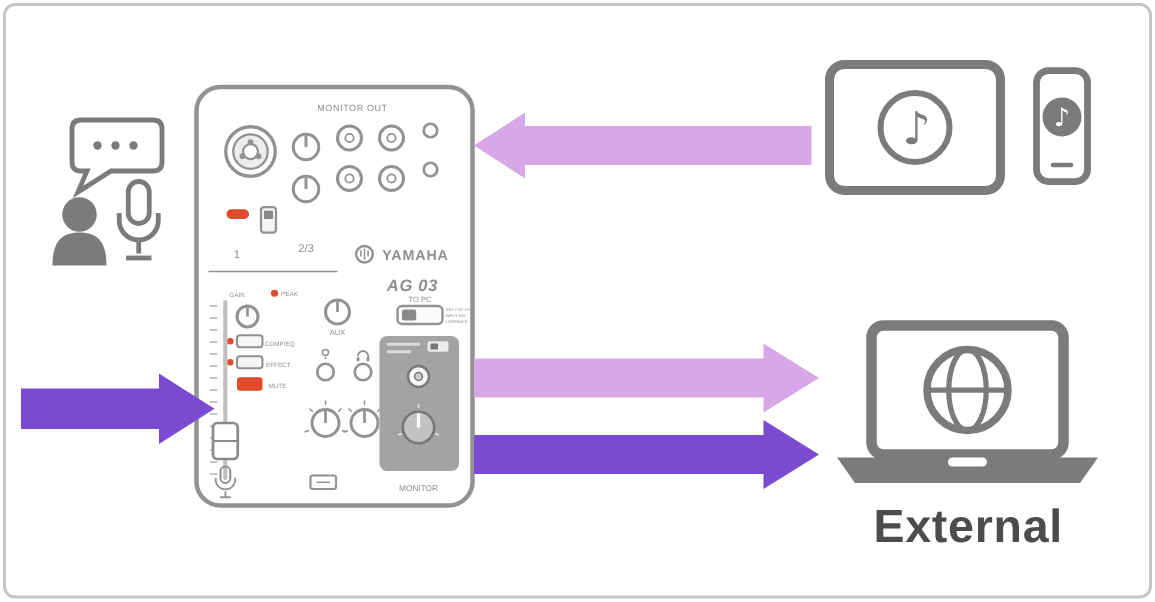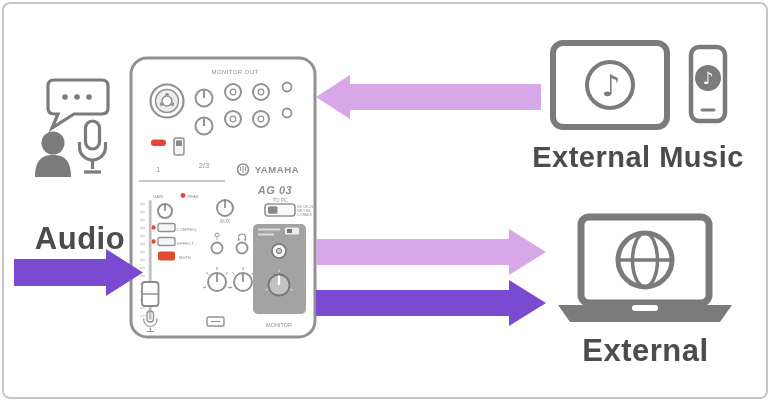--- a/index.html
+++ b/index.html
@@ -50,21 +50,20 @@
       <path class="icf" d="M7,101 C7,84 14,79 25,79 C36,79 43,84 43,101 Z"></path>
     </g>
     <g>
       <rect class="ic" stroke-width="3.2" x="57.5" y="45" width="14" height="28" rx="7"></rect>
       <path class="icn" stroke-width="3.2" d="M51.5,66 L51.5,71 A13,13 0 0 0 77.5,71 L77.5,66"></path>
       <path class="icn" stroke-width="3.2" d="M64.5,84 V93"></path>
       <path class="icn" stroke-width="3.2" d="M56,96 H73"></path>
     </g>
   </svg>
 
-  <div class="node-label" style="left:16px;top:221px;width:128px;font-size:31px">Audio</div>
 
   <svg class="abs mixer-wrap" style="left:127px;top:54px" width="192" height="287" viewBox="0 0 192 287">
     <rect class="mx" stroke-width="3" x="4" y="4" width="184" height="279" rx="16"></rect>
 
     <g>
       <circle class="mx" stroke-width="2.2" cx="40" cy="47" r="16.5"></circle>
       <circle cx="40" cy="47" r="11.5" fill="#ededed" stroke="var(--mixer-line,#929292)" stroke-width="1.5"></circle>
       <circle class="mx" stroke-width="1.5" cx="40" cy="47" r="5"></circle>
       <circle class="mxf" cx="40" cy="40.8" r="1.9"></circle>
       <circle class="mxf" cx="34.6" cy="50.1" r="1.9"></circle>
@@ -203,21 +202,20 @@
     <text class="note-text" font-size="30" x="61" y="56" text-anchor="middle">♪</text>
   </svg>
 
   <svg class="abs icon-wrap" style="left:688px;top:44px" width="40" height="80" viewBox="0 0 40 80">
     <rect class="ic" stroke-width="4.5" x="3" y="3" width="34" height="74" rx="8"></rect>
     <circle class="icf" cx="20" cy="34" r="13"></circle>
     <text class="note-white" font-size="17" x="20" y="40" text-anchor="middle">♪</text>
     <path class="icn" stroke-width="3" stroke-linecap="round" d="M14,66 H26"></path>
   </svg>
 
-  <div class="node-label" style="left:505px;top:141px;width:266px;font-size:29px">External Music</div>
 
   <svg class="abs icon-wrap" style="left:556px;top:214px" width="180" height="112" viewBox="0 0 180 112">
     <rect class="ic" stroke-width="7" x="25" y="3" width="128" height="86" rx="8"></rect>
     <g>
       <circle class="icn" stroke-width="5" cx="89" cy="46" r="27"></circle>
       <ellipse class="icn" stroke-width="3.5" cx="89" cy="46" rx="12.5" ry="27"></ellipse>
       <path class="icn" stroke-width="3.5" d="M62,46 H116"></path>
     </g>
     <polygon class="icf" points="2,91 176,91 164,108 14,108"></polygon>
     <rect x="76" y="91" width="26" height="6" rx="3" fill="#ffffff"></rect>

